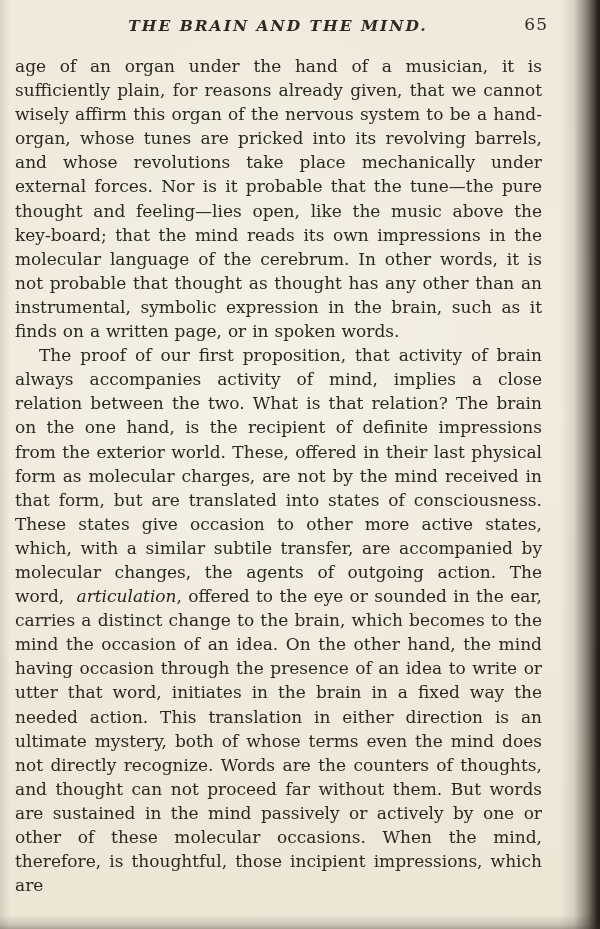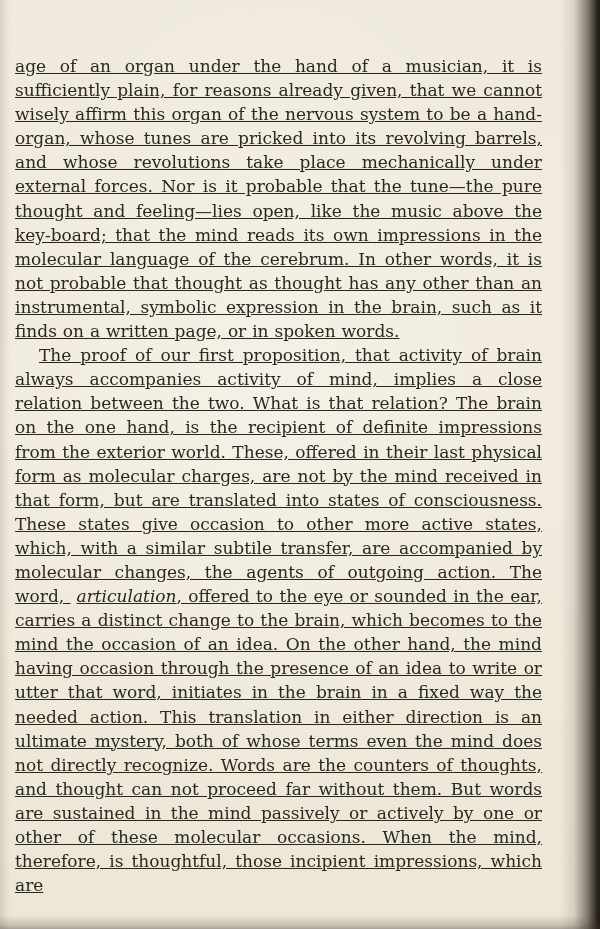--- a/index.html
+++ b/index.html
@@ -45,21 +45,20 @@
     right: -8px;
     font-size: 17px;
     letter-spacing: 1px;
     color: #2e2a23;
   }
   .body-text {
     position: absolute;
     top: 54px;
     left: 15px;
     width: 527px;
-    text-decoration: underline;
   }
   .para {
     margin: 0;
     font-size: 17px;
     line-height: 24.1px;
     text-align: justify;
     color: #2b2822;
     word-spacing: 0.5px;
   }
   .para.first {
@@ -108,20 +107,24 @@
       rgba(46,38,30,0.12) 0%,
       rgba(46,38,30,0) 100%);
     pointer-events: none;
   }
 </style>
 </head>
 <body>
 
 <div class="scan">
 
+  <div class="page-header">
+    <div class="running-title">THE BRAIN AND THE MIND.</div>
+    <div class="page-number">65</div>
+  </div>
 
   <div class="body-text">
     <p class="para first"><span>age of an organ under the hand of a musician, it is sufficiently plain, for reasons already given, that we cannot wisely affirm this organ of the nervous system to be a hand-organ, whose tunes are pricked into its revolving barrels, and whose revolutions take place mechanically under external forces. Nor is it probable that the tune—the pure thought and feeling—lies open, like the music above the key-board; that the mind reads its own impressions in the molecular language of the cerebrum. In other words, it is not probable that thought as thought has any other than an instrumental, symbolic expression in the brain, such as it finds on a written page, or in spoken words.</span></p>
     <p class="para indented"><span>The proof of our first proposition, that activity of brain always accompanies activity of mind, implies a close relation between the two. What is that relation? The brain on the one hand, is the recipient of definite impressions from the exterior world. These, offered in their last physical form as molecular charges, are not by the mind received in that form, but are translated into states of consciousness. These states give occasion to other more active states, which, with a similar subtile transfer, are accompanied by molecular changes, the agents of outgoing action. The word, </span><span class="italic-word">articulation</span><span>, offered to the eye or sounded in the ear, carries a distinct change to the brain, which becomes to the mind the occasion of an idea. On the other hand, the mind having occasion through the presence of an idea to write or utter that word, initiates in the brain in a fixed way the needed action. This translation in either direction is an ultimate mystery, both of whose terms even the mind does not directly recognize. Words are the counters of thoughts, and thought can not proceed far without them. But words are sustained in the mind passively or actively by one or other of these molecular occasions. When the mind, therefore, is thoughtful, those incipient impressions, which are</span></p>
   </div>
 
   <div class="left-shadow"></div>
   <div class="right-shadow"></div>
   <div class="bottom-shadow"></div>
 

